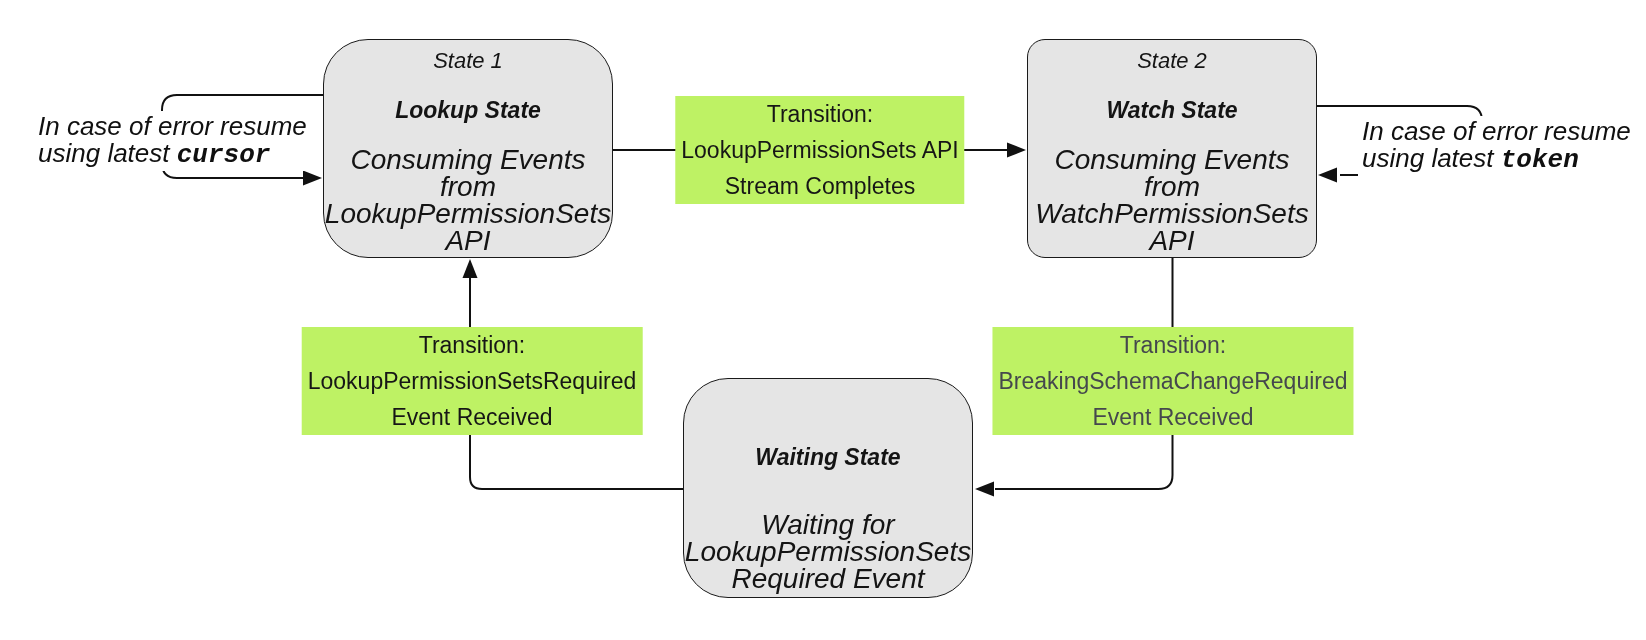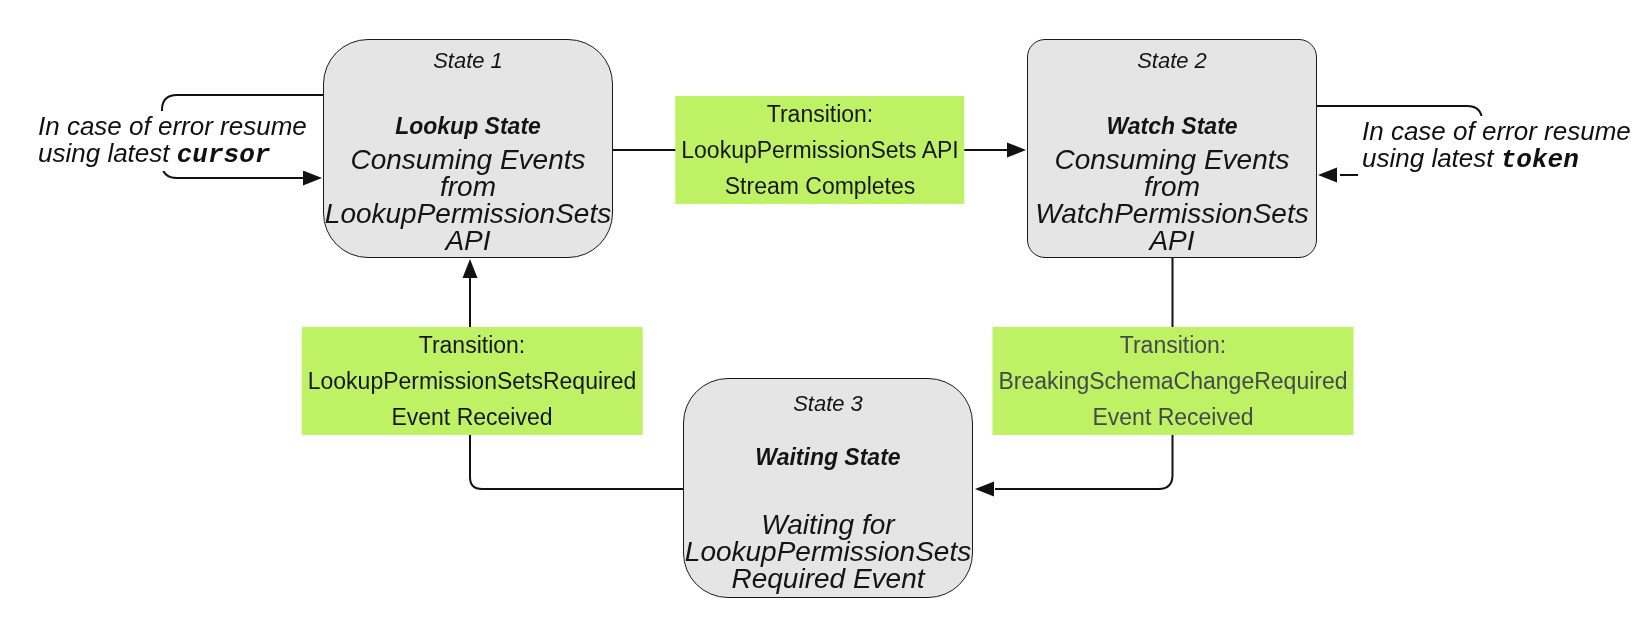--- a/index.html
+++ b/index.html
@@ -23,21 +23,21 @@
   }
   .state1 { left: 323px; top: 39px;  width: 290px; height: 219px; }
   .state2 { left: 1027px; top: 39px; width: 290px; height: 219px; border-radius: 18px; }
   .state3 { left: 683px; top: 378px; width: 290px; height: 220px; }
 
   .state-label, .state-title, .state-body {
     position: absolute; left: 0; right: 0; text-align: center;
     font-style: italic;
   }
   .state-label { top: 7px;  font-size: 22px; line-height: 28px; }
-  .state-title { top: 72px; font-size: 23px; line-height: 28px; font-weight: 700; }
+  .state-title { top: 56px; font-size: 23px; line-height: 28px; font-weight: 700; }
   .state-body  { top: 106px; font-size: 28px; line-height: 27px; white-space: pre-line; }
   .state3 .state-label { top: 11px; }
   .state3 .state-title { top: 64px; }
   .state3 .state-body  { top: 123px; margin-top: 9px; }
 
   .tlabel {
     position: absolute;
     transform: translateX(-50%);
     text-align: center;
     font-size: 23px;
@@ -102,21 +102,20 @@
 
   <div class="state state2">
     <div class="state-label">State 2</div>
     <div class="state-title">Watch State</div>
     <div class="state-body">Consuming Events from
 WatchPermissionSets
 API</div>
   </div>
 
   <div class="state state3">
-    <div class="state-label">State 3</div>
     <div class="state-title">Waiting State</div>
     <div class="state-body">Waiting for
 LookupPermissionSets
 Required Event</div>
   </div>
 
   <div class="tlabel" id="tl-mid">Transition:
 LookupPermissionSets API
 Stream Completes</div>
 

